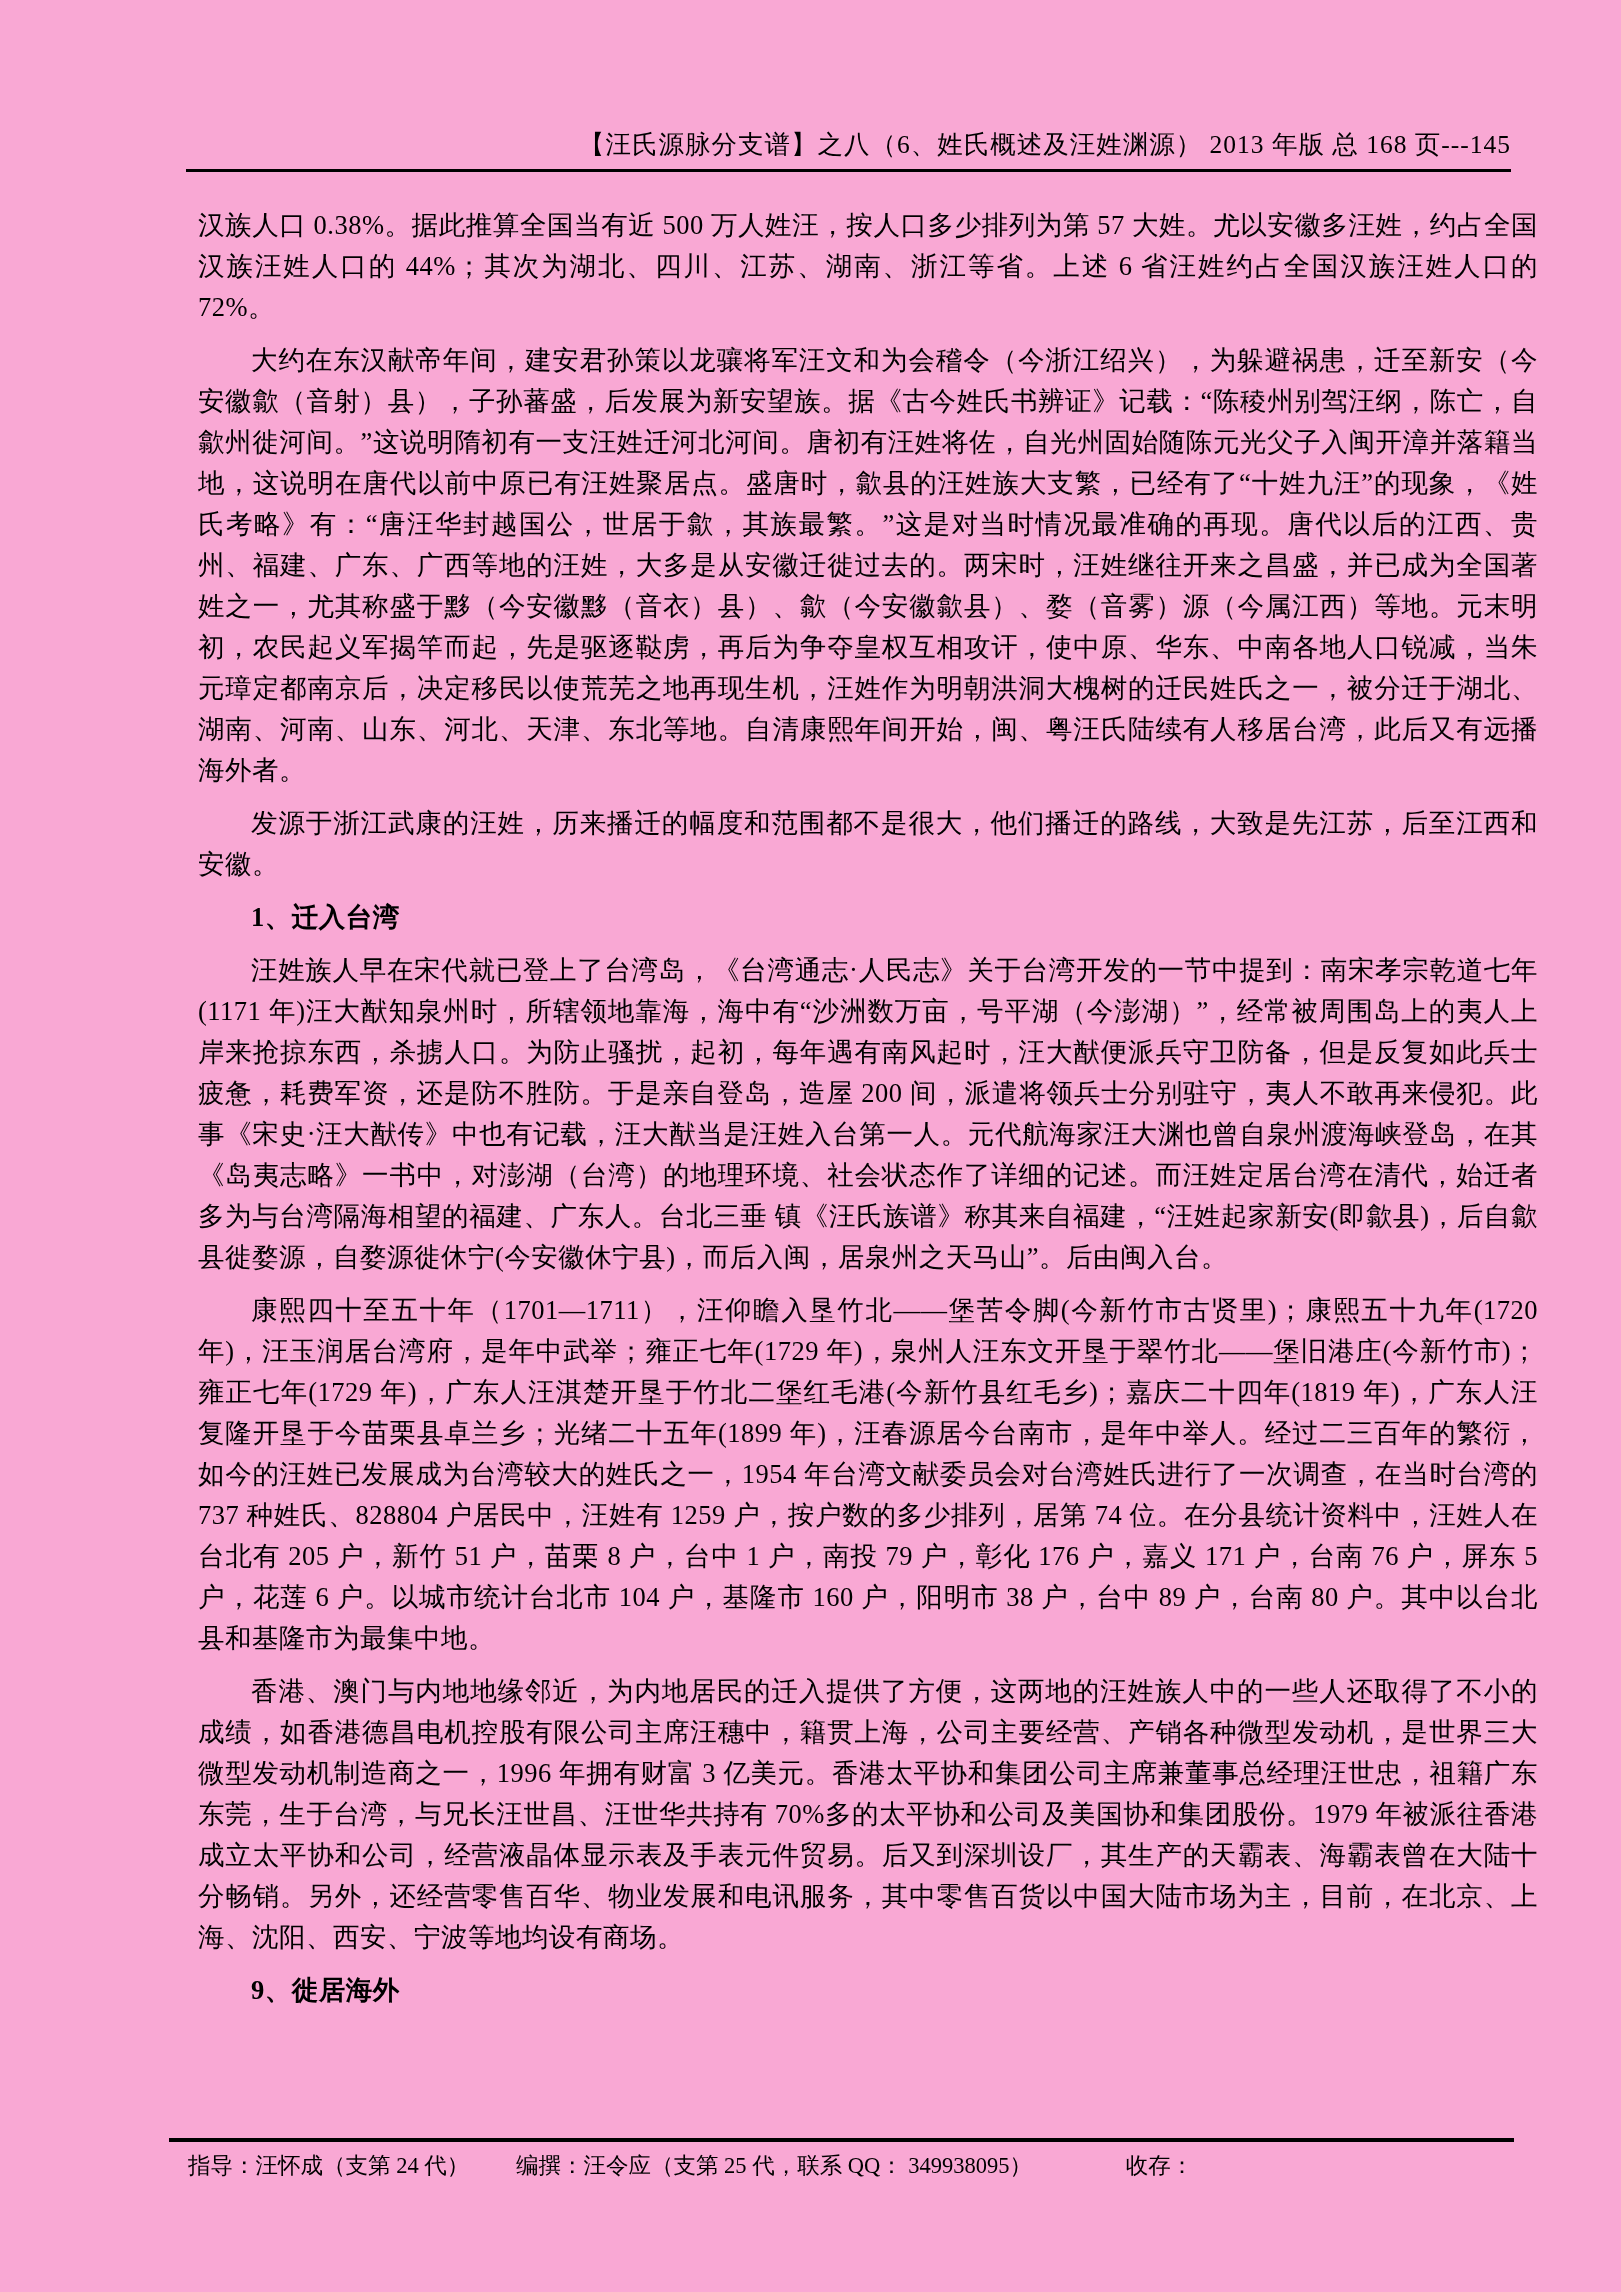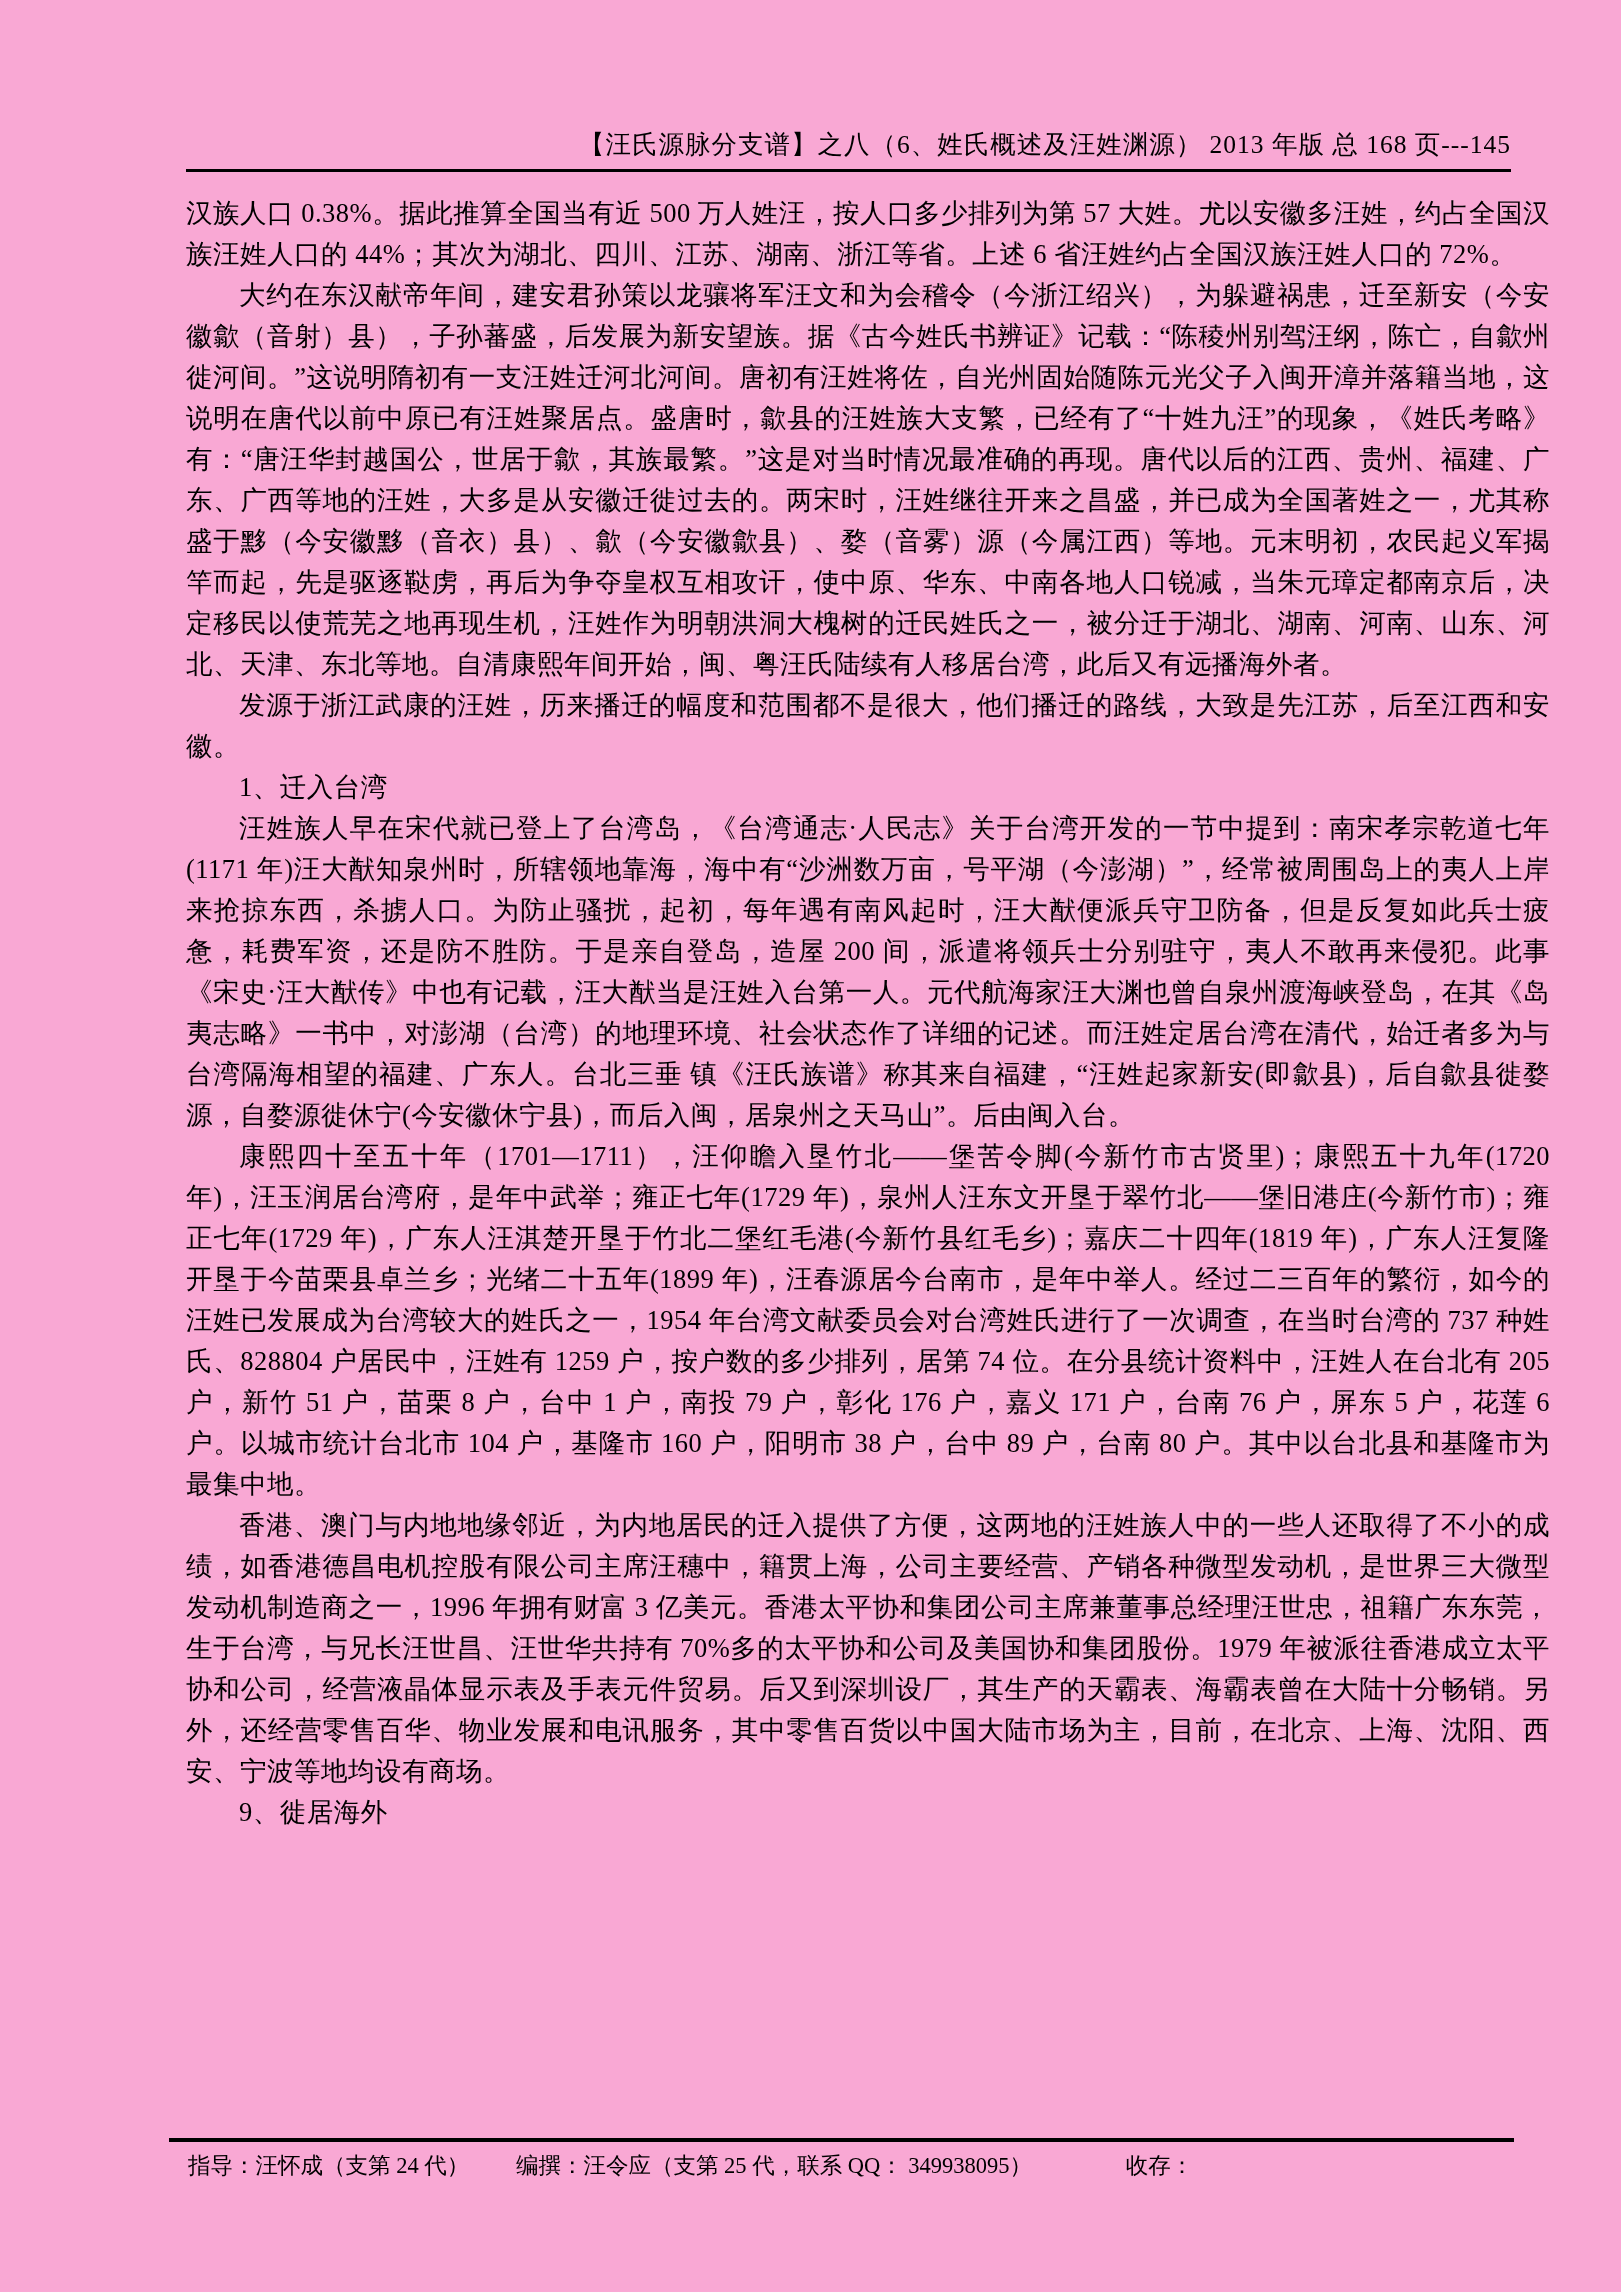--- a/index.html
+++ b/index.html
@@ -39,28 +39,28 @@
     position: absolute;
     left: 186px;
     width: 1364px;
     top: 193px;
     font-size: 26.5px;
     line-height: 41px;
     letter-spacing: 0.5px;
     text-align: justify;
   }
   .doc-body p, .doc-body h3 {
-    margin: 0;
+    margin: 12px;
     padding: 0;
     font-size: 26.5px;
     line-height: 41px;
   }
   .doc-body p { font-weight: 400; text-indent: 2em; }
   .doc-body p.no-indent { text-indent: 0; }
-  .doc-body h3 { font-weight: 400; text-indent: 2em; }
+  .doc-body h3 { font-weight: 700; text-indent: 2em; }
   .footer-rule {
     position: absolute;
     left: 169px;
     width: 1345px;
     top: 2138px;
     height: 3.9px;
     background: #000000;
   }
   .footer-line {
     position: absolute;

